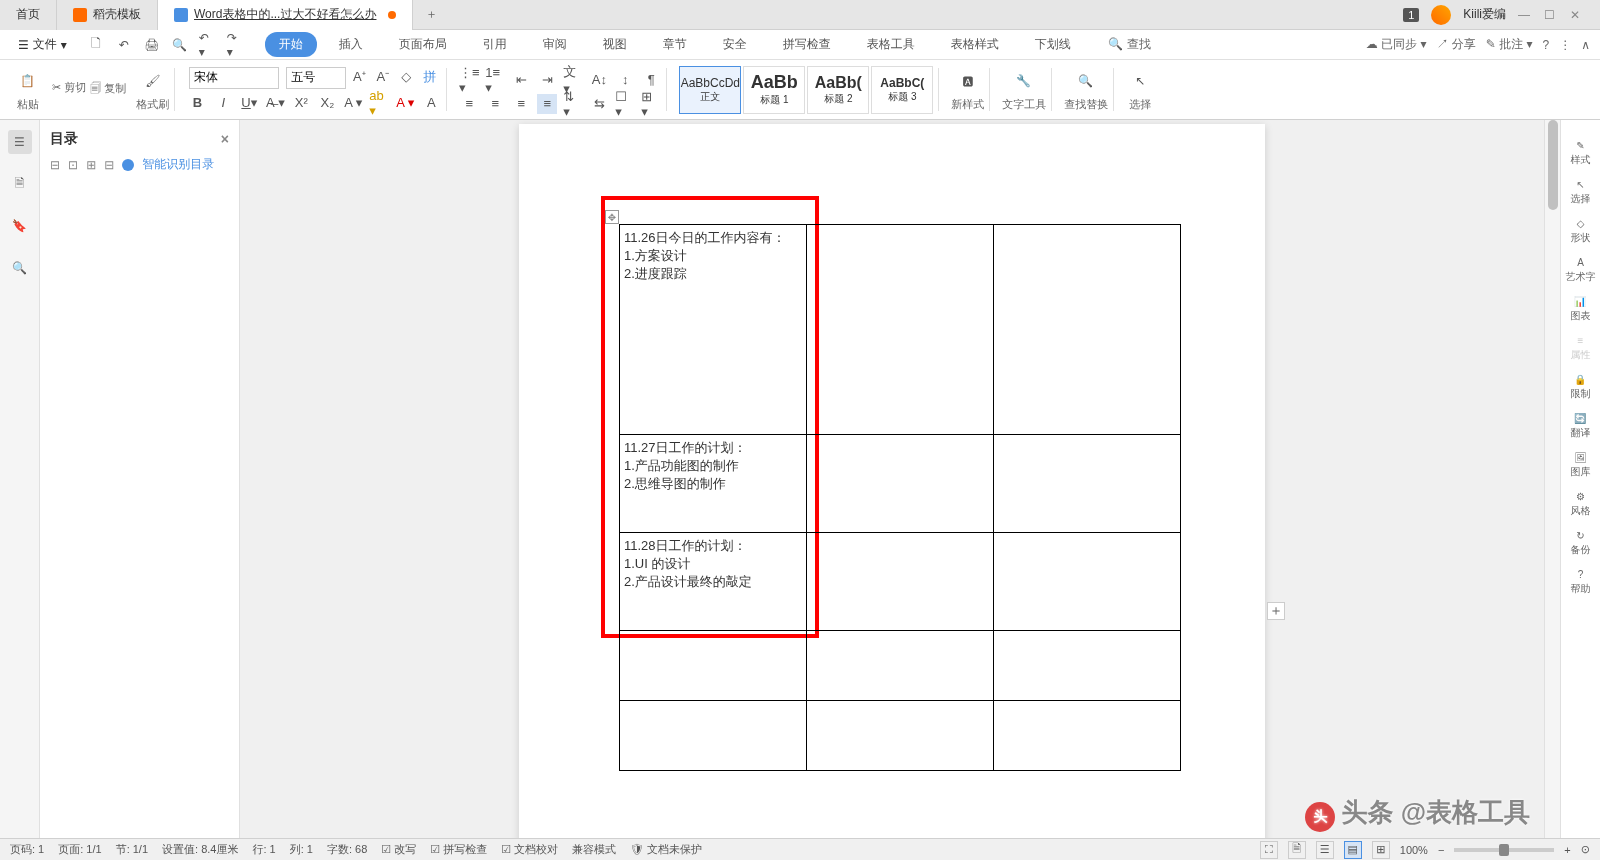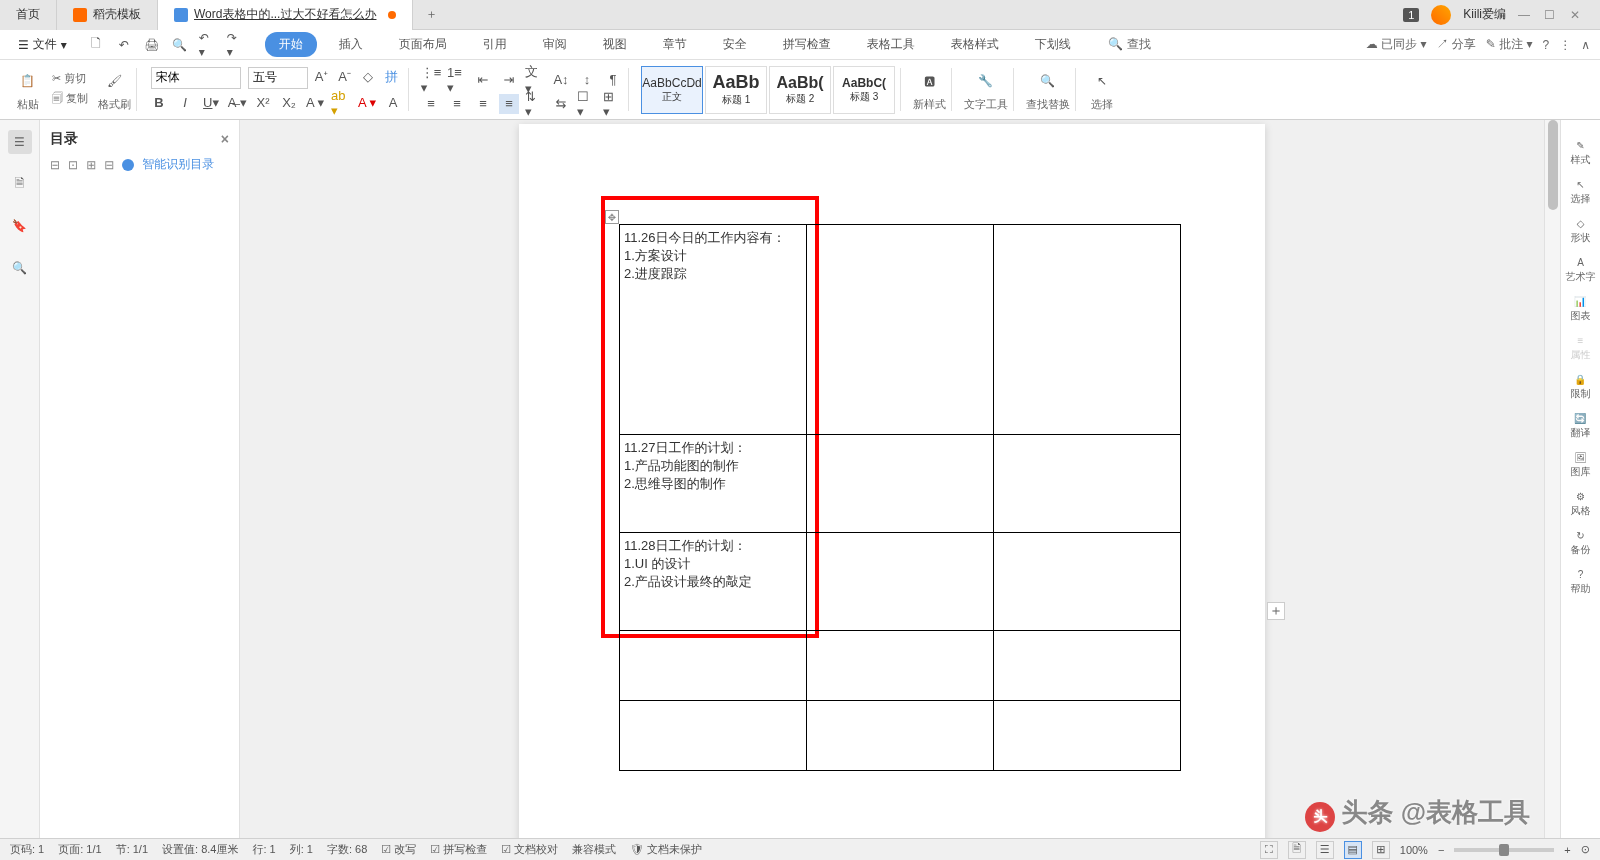--- a/index.html
+++ b/index.html
@@ -134,21 +134,21 @@
   </div>
 </div>
 
 <div class="ribbon">
   <div class="rgroup">
     <div style="display:flex;gap:10px;align-items:center">
       <div style="display:flex;flex-direction:column;align-items:center">
         <span class="ricon ricon-big">📋</span>
         <span class="rlabel">粘贴</span>
       </div>
-      <div style="display:flex;flex-direction:column;gap:4px;font-size:11px;color:#666">
+      <div style="display:flex;flex-direction:row;gap:4px;font-size:11px;color:#666">
         <span>✂ <span>剪切</span></span>
         <span>🗐 <span>复制</span></span>
       </div>
       <div style="display:flex;flex-direction:column;align-items:center">
         <span class="ricon ricon-big">🖌</span>
         <span class="rlabel">格式刷</span>
       </div>
     </div>
   </div>
   <div class="rgroup">

